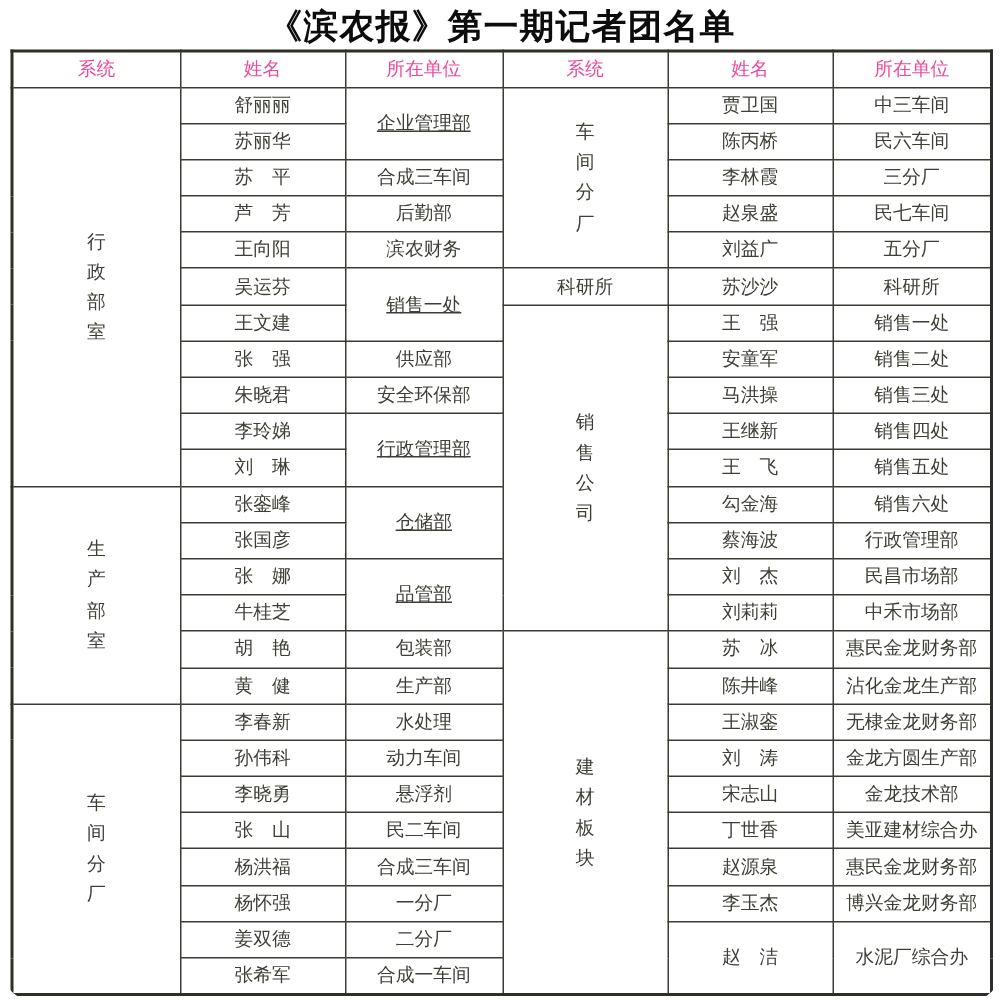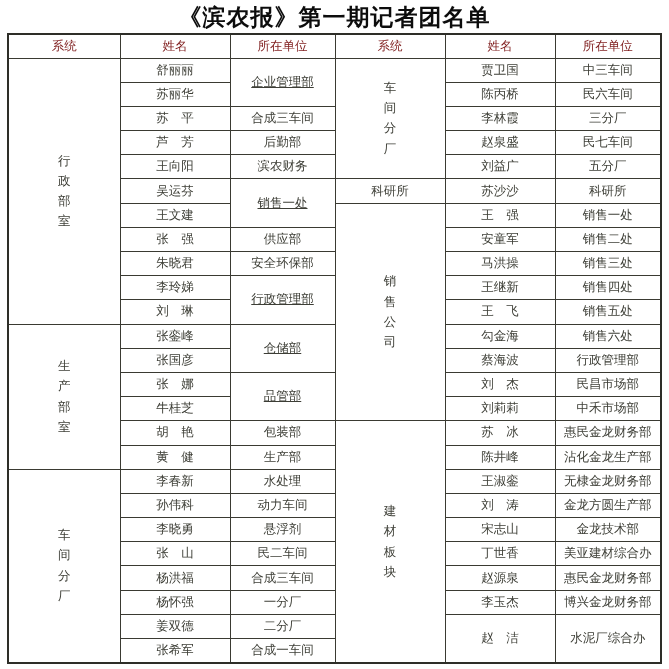--- a/index.html
+++ b/index.html
@@ -7,20 +7,21 @@
     padding: 0;
     background: #ffffff;
     font-family: "Liberation Serif", serif;
   }
   .page {
     width: 669px;
     height: 669px;
     background: #ffffff;
     box-sizing: border-box;
     overflow: hidden;
+    border-radius: 27px;
   }
   .title {
     text-align: center;
     font-family: "Liberation Sans", sans-serif;
     font-weight: bold;
     font-size: 23px;
     color: #0c0c0c;
     letter-spacing: 1px;
     padding-top: 3px;
     height: 30px;
@@ -39,21 +40,21 @@
     vertical-align: middle;
     padding: 0;
     color: #3d3e36;
     font-size: 12.5px;
     overflow: hidden;
   }
   table.roster thead tr { height: 24px; }
   table.roster tbody tr { height: 24.2px; }
   table.roster th {
     font-weight: normal;
-    color: #7f1d1d;
+    color: #ec4899;
   }
   td.sys-v {
     font-size: 19px;
     line-height: 1.62;
     white-space: pre-line;
     letter-spacing: 0;
     color: #3a3b33;
   }
   td.unit-lg {
     font-size: 17.5px;

